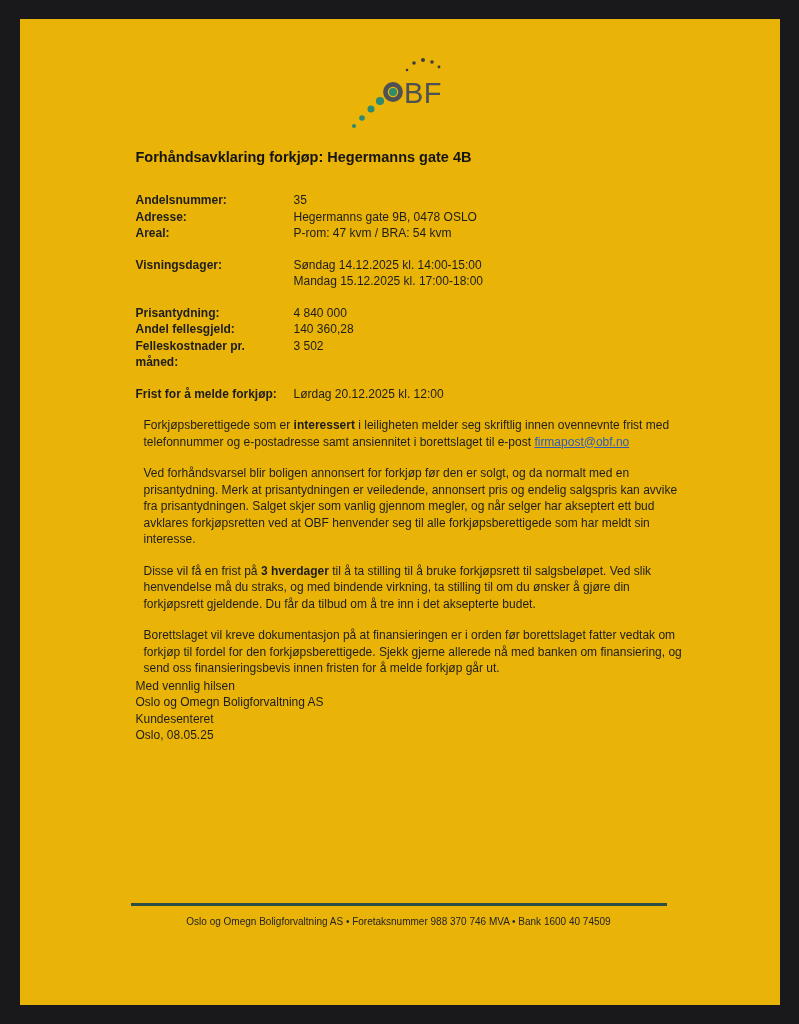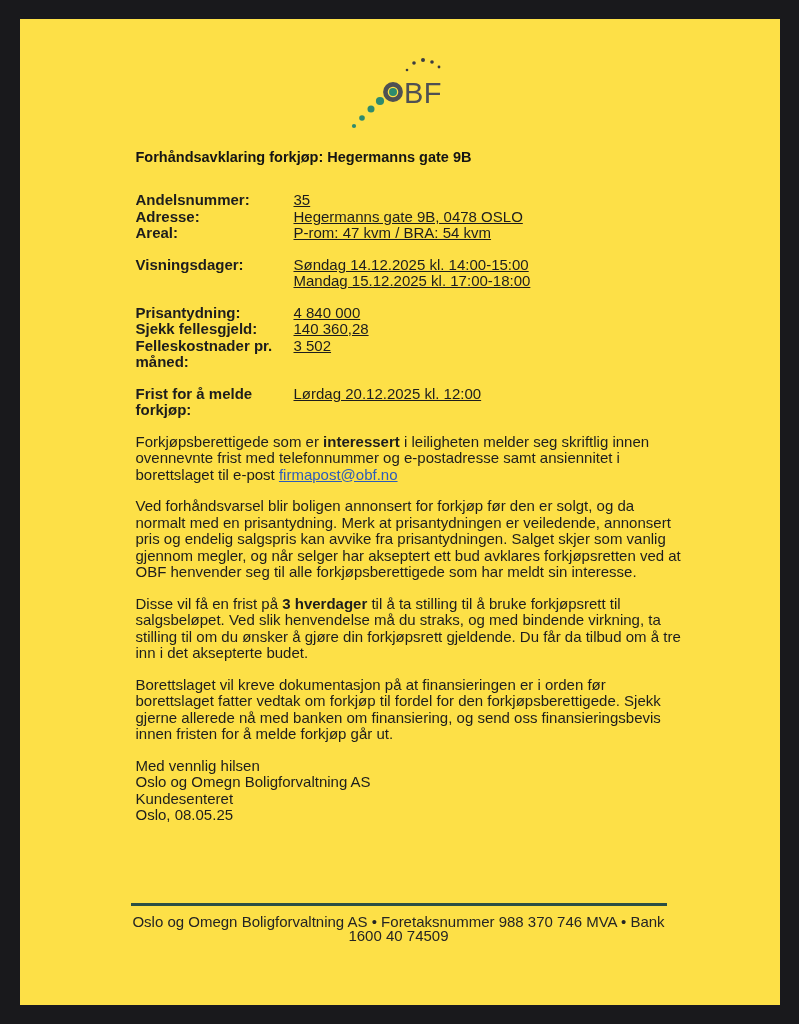--- a/index.html
+++ b/index.html
@@ -6,74 +6,74 @@
   body {
     width:799px; height:1024px;
     background:#19191c;
     font-family:"Liberation Sans", sans-serif;
     overflow:hidden;
   }
   .page {
     position:relative;
     width:760px; height:986px;
     margin:19px auto 0;
-    background:#fde047;
+    background:#eab308;
     color:#1d1d1d;
   }
   .logo-wrap {
     padding-top:34px;
     display:flex;
     justify-content:center;
   }
   .doc-title {
     margin:16px 0 0 116px;
     font-size:14.5px;
     font-weight:700;
     color:#141414;
   }
   .content {
     margin-left:116px;
     width:548px;
-    font-size:15px;
+    font-size:12px;
     line-height:16.5px;
   }
   .kv-group { margin-top:15px; }
   .kv-group.first { margin-top:27px; }
   .kv-row { display:flex; align-items:flex-start; }
   .kv-label {
     flex:0 0 158px;
     width:158px;
     font-weight:700;
     padding-right:10px;
     box-sizing:border-box;
   }
-  .kv-value { flex:1;text-decoration:underline; }
-  .para { margin-top:15px; }
+  .kv-value { flex:1; }
+  .para { margin-top:15px;margin-left:8px; }
   .para b, .kv-value b { font-weight:700; }
   .email-link {
     color:#2e5cb8;
     text-decoration:underline;
     cursor:pointer;
   }
-  .signature { margin-top:15px; }
+  .signature { margin-top:1px; }
   .sig-company { font-weight:400; }
   .footer {
     position:absolute;
     top:884px;
     left:111px;
     width:536px;
     text-align:center;
   }
   .footer-rule {
     height:3px;
     background:#2b4f44;
     margin-bottom:9px;
   }
   .footer-line {
-    font-size:15px;
+    font-size:10px;
     line-height:14px;
     color:#242424;
   }
 </style>
 </head>
 <body>
 
 <div class="page">
 
   <div class="logo-wrap">
@@ -95,21 +95,21 @@
         <circle cx="62" cy="17" r="1.3" fill="#3c3d40"></circle>
         <circle cx="69" cy="10" r="1.8" fill="#3c3d40"></circle>
         <circle cx="78" cy="7" r="2.0" fill="#3c3d40"></circle>
         <circle cx="87" cy="9" r="1.8" fill="#3c3d40"></circle>
         <circle cx="94" cy="14" r="1.4" fill="#3c3d40"></circle>
       </g>
       <text x="59" y="50" font-family="Liberation Sans, sans-serif" font-size="29" font-weight="500" letter-spacing="0.5" fill="#4f5053">BF</text>
     </svg>
   </div>
 
-  <div class="doc-title">Forhåndsavklaring forkjøp: Hegermanns gate 9B</div>
+  <div class="doc-title">Forhåndsavklaring forkjøp: Hegermanns gate 4B</div>
 
   <div class="content">
 
     <div class="kv-group first">
       <div class="kv-row">
         <span class="kv-label">Andelsnummer:</span>
         <span class="kv-value">35</span>
       </div>
       <div class="kv-row">
         <span class="kv-label">Adresse:</span>
@@ -130,21 +130,21 @@
         </span>
       </div>
     </div>
 
     <div class="kv-group">
       <div class="kv-row">
         <span class="kv-label">Prisantydning:</span>
         <span class="kv-value">4 840 000</span>
       </div>
       <div class="kv-row">
-        <span class="kv-label">Sjekk fellesgjeld:</span>
+        <span class="kv-label">Andel fellesgjeld:</span>
         <span class="kv-value">140 360,28</span>
       </div>
       <div class="kv-row">
         <span class="kv-label">Felleskostnader pr. måned:</span>
         <span class="kv-value">3 502</span>
       </div>
     </div>
 
     <div class="kv-group">
       <div class="kv-row">

